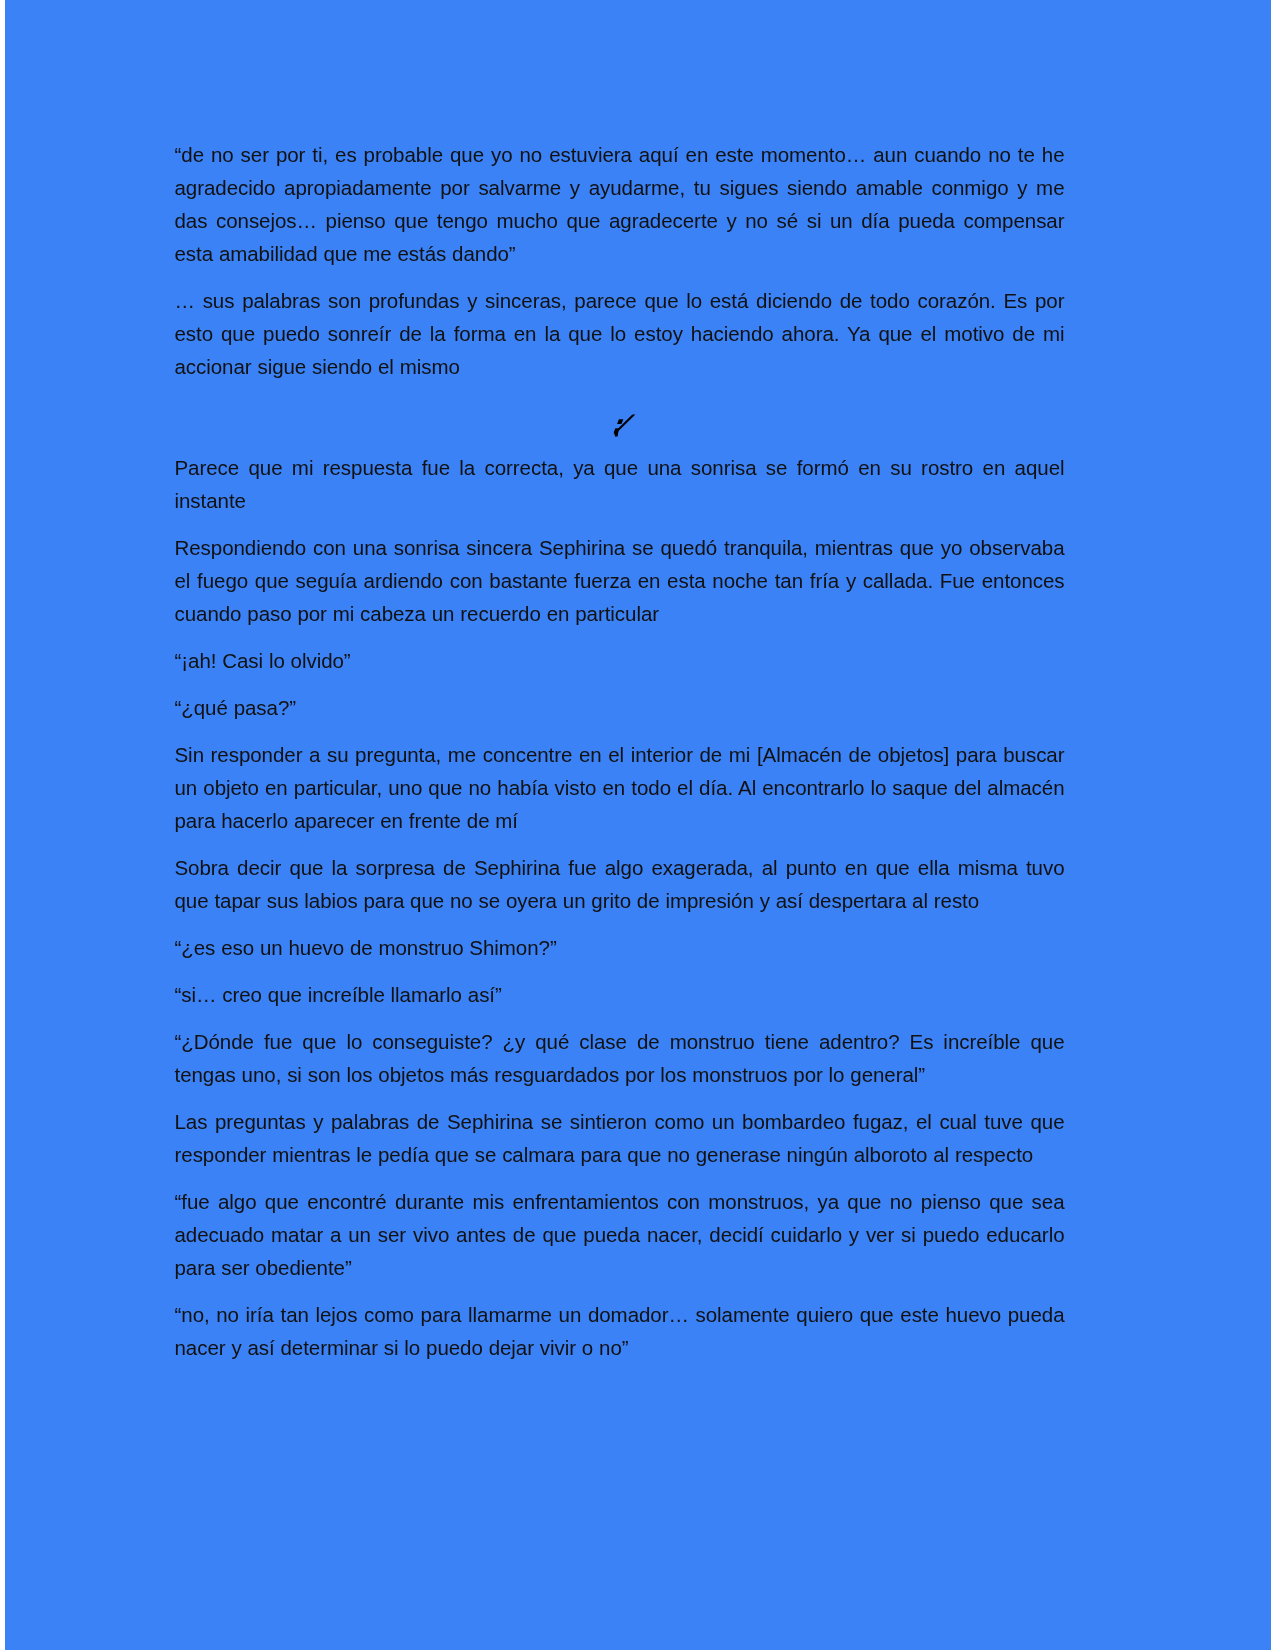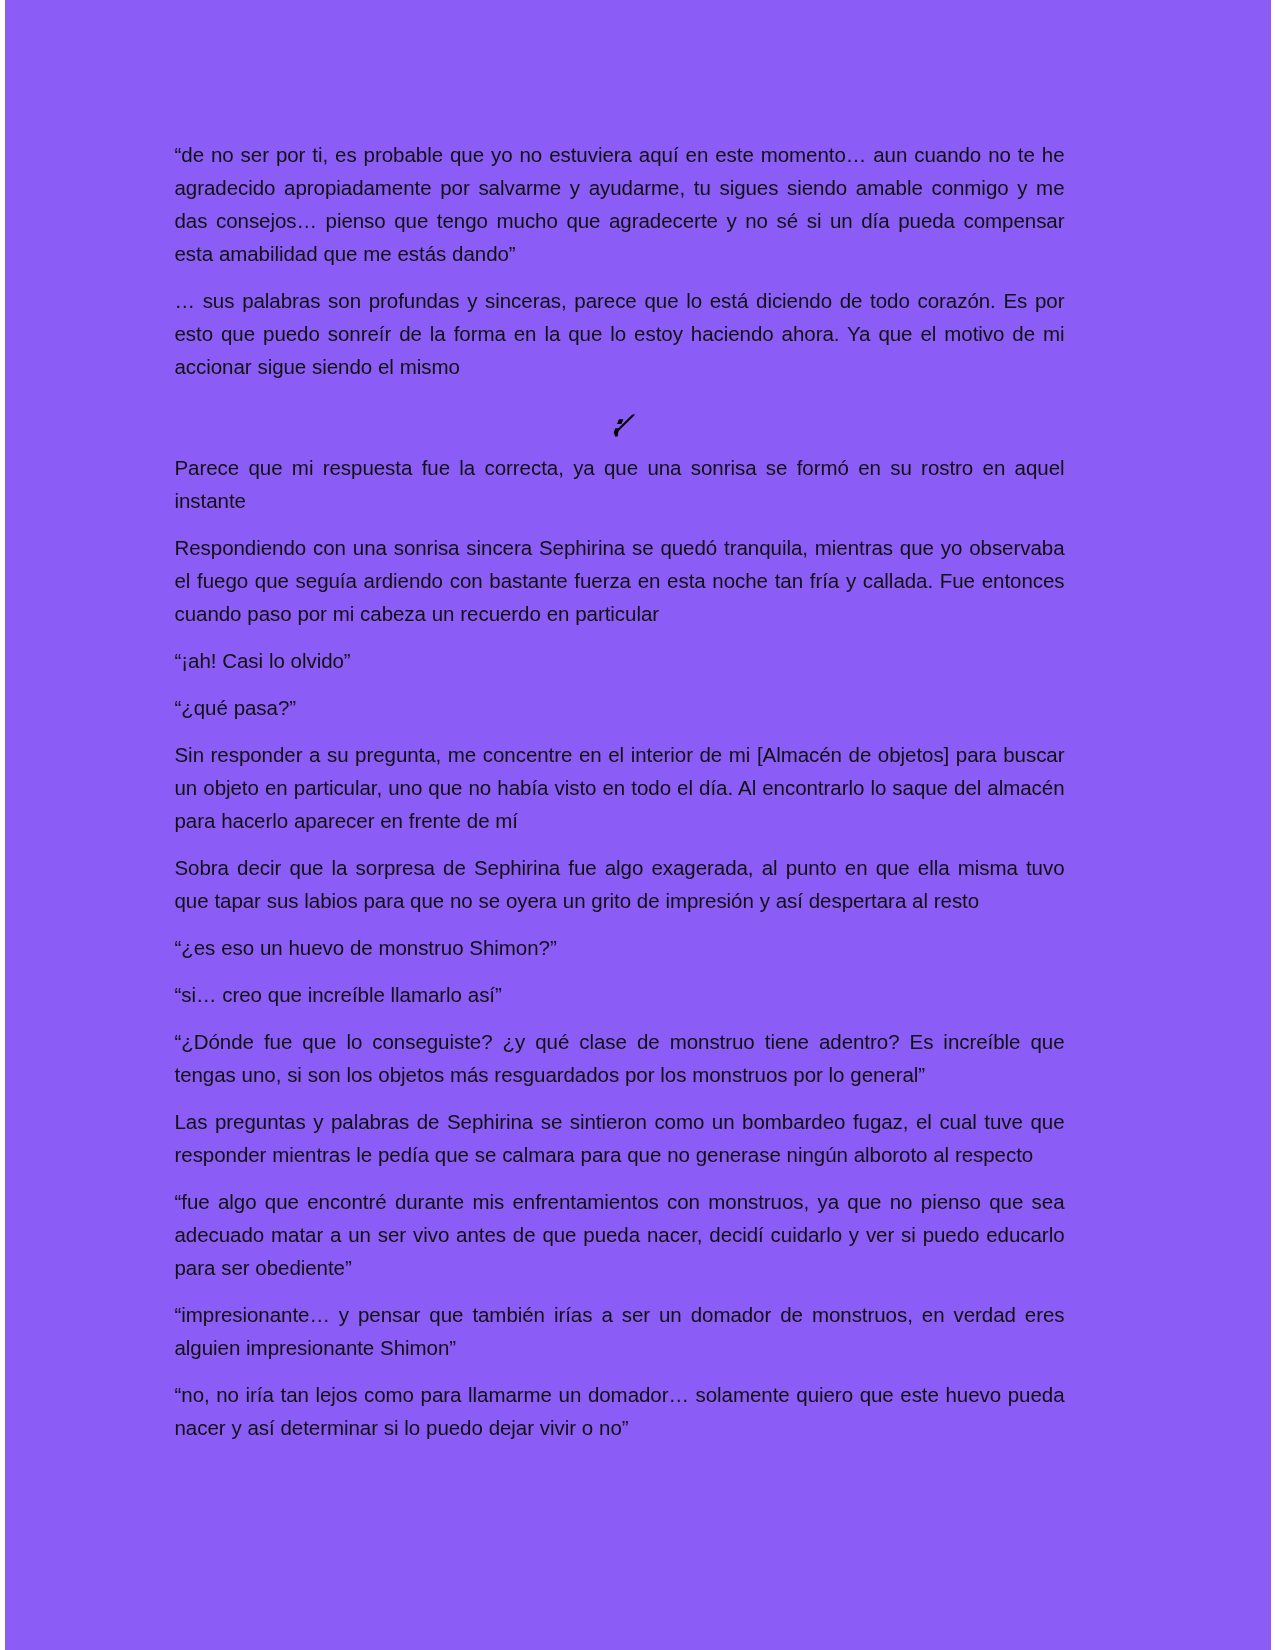--- a/index.html
+++ b/index.html
@@ -11,21 +11,21 @@
 
   body {
     font-family: "Liberation Sans", "DejaVu Sans", sans-serif;
     -webkit-font-smoothing: antialiased;
   }
 
   .page {
     position: relative;
     width: 1266px;
     height: 1650px;
-    background: #8b5cf6;
+    background: #3b82f6;
     margin: 0 auto;
     overflow: hidden;
     box-sizing: border-box;
   }
 
   .doc-body {
     position: absolute;
     left: 170px;
     top: 138px;
     width: 890px;
@@ -108,18 +108,17 @@
     <p class="para">“¿es eso un huevo de monstruo Shimon?”</p>
 
     <p class="para">“si… creo que increíble llamarlo así”</p>
 
     <p class="para">“¿Dónde fue que lo conseguiste? ¿y qué clase de monstruo tiene adentro? Es increíble que tengas uno, si son los objetos más resguardados por los monstruos por lo general”</p>
 
     <p class="para">Las preguntas y palabras de Sephirina se sintieron como un bombardeo fugaz, el cual tuve que responder mientras le pedía que se calmara para que no generase ningún alboroto al respecto</p>
 
     <p class="para">“fue algo que encontré durante mis enfrentamientos con monstruos, ya que no pienso que sea adecuado matar a un ser vivo antes de que pueda nacer, decidí cuidarlo y ver si puedo educarlo para ser obediente”</p>
 
-    <p class="para">“impresionante… y pensar que también irías a ser un domador de monstruos, en verdad eres alguien impresionante Shimon”</p>
 
     <p class="para">“no, no iría tan lejos como para llamarme un domador… solamente quiero que este huevo pueda nacer y así determinar si lo puedo dejar vivir o no”</p>
 
   </div>
 </div>
 
 </body></html>

